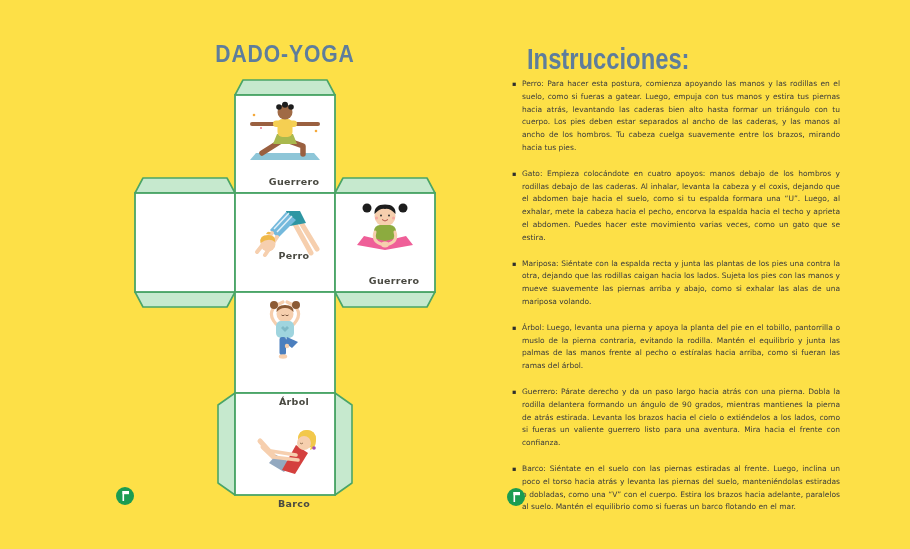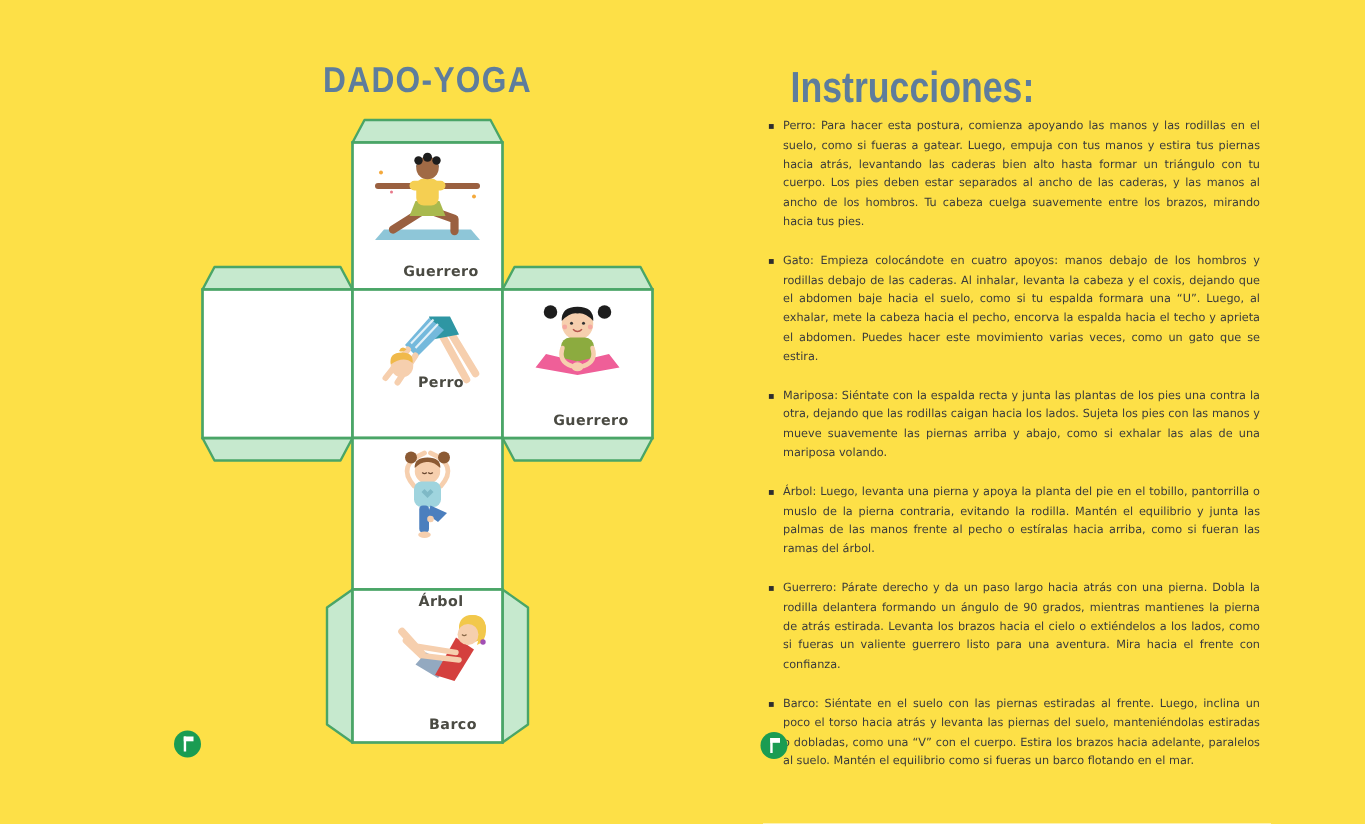--- a/index.html
+++ b/index.html
@@ -19,21 +19,21 @@
   .face{position:absolute;box-sizing:border-box;}
   .face .illus{position:absolute;left:50%;transform:translateX(-50%);top:6px;}
   .face .face-label{position:absolute;left:0;right:0;bottom:6px;text-align:center;
         font-size:9.5px;color:#4a4a42;font-weight:700;letter-spacing:.3px;padding-left:18px;}
 
   #face-guerrero{left:235px;top:95px;width:100px;height:98px;}
   #face-gato{left:135px;top:193px;width:100px;height:99px;}
   #face-perro{left:235px;top:193px;width:100px;height:74px;}
   #face-mariposa{left:335px;top:193px;width:100px;height:99px;}
   #face-arbol{left:235px;top:292px;width:100px;height:121px;}
-  #face-barco{left:235px;top:393px;width:116px;height:102px;}
+  #face-barco{left:235px;top:413px;width:100px;height:102px;}
 
   
   #instructions{position:absolute;left:512px;top:78px;width:328px;}
   .instr{display:flex;margin:0 0 13px 0;}
   .instr .bullet{flex:none;width:10px;font-size:6.5px;line-height:12.8px;color:#2e2e2e;}
   .instr p{margin:0;font-size:7.5px;line-height:12.8px;color:#3b3b3b;text-align:justify;}
 
   
   .logo{position:absolute;width:18px;height:18px;border-radius:50%;background:#1A9C52;}
   #logo-left{left:116px;top:487px;}

